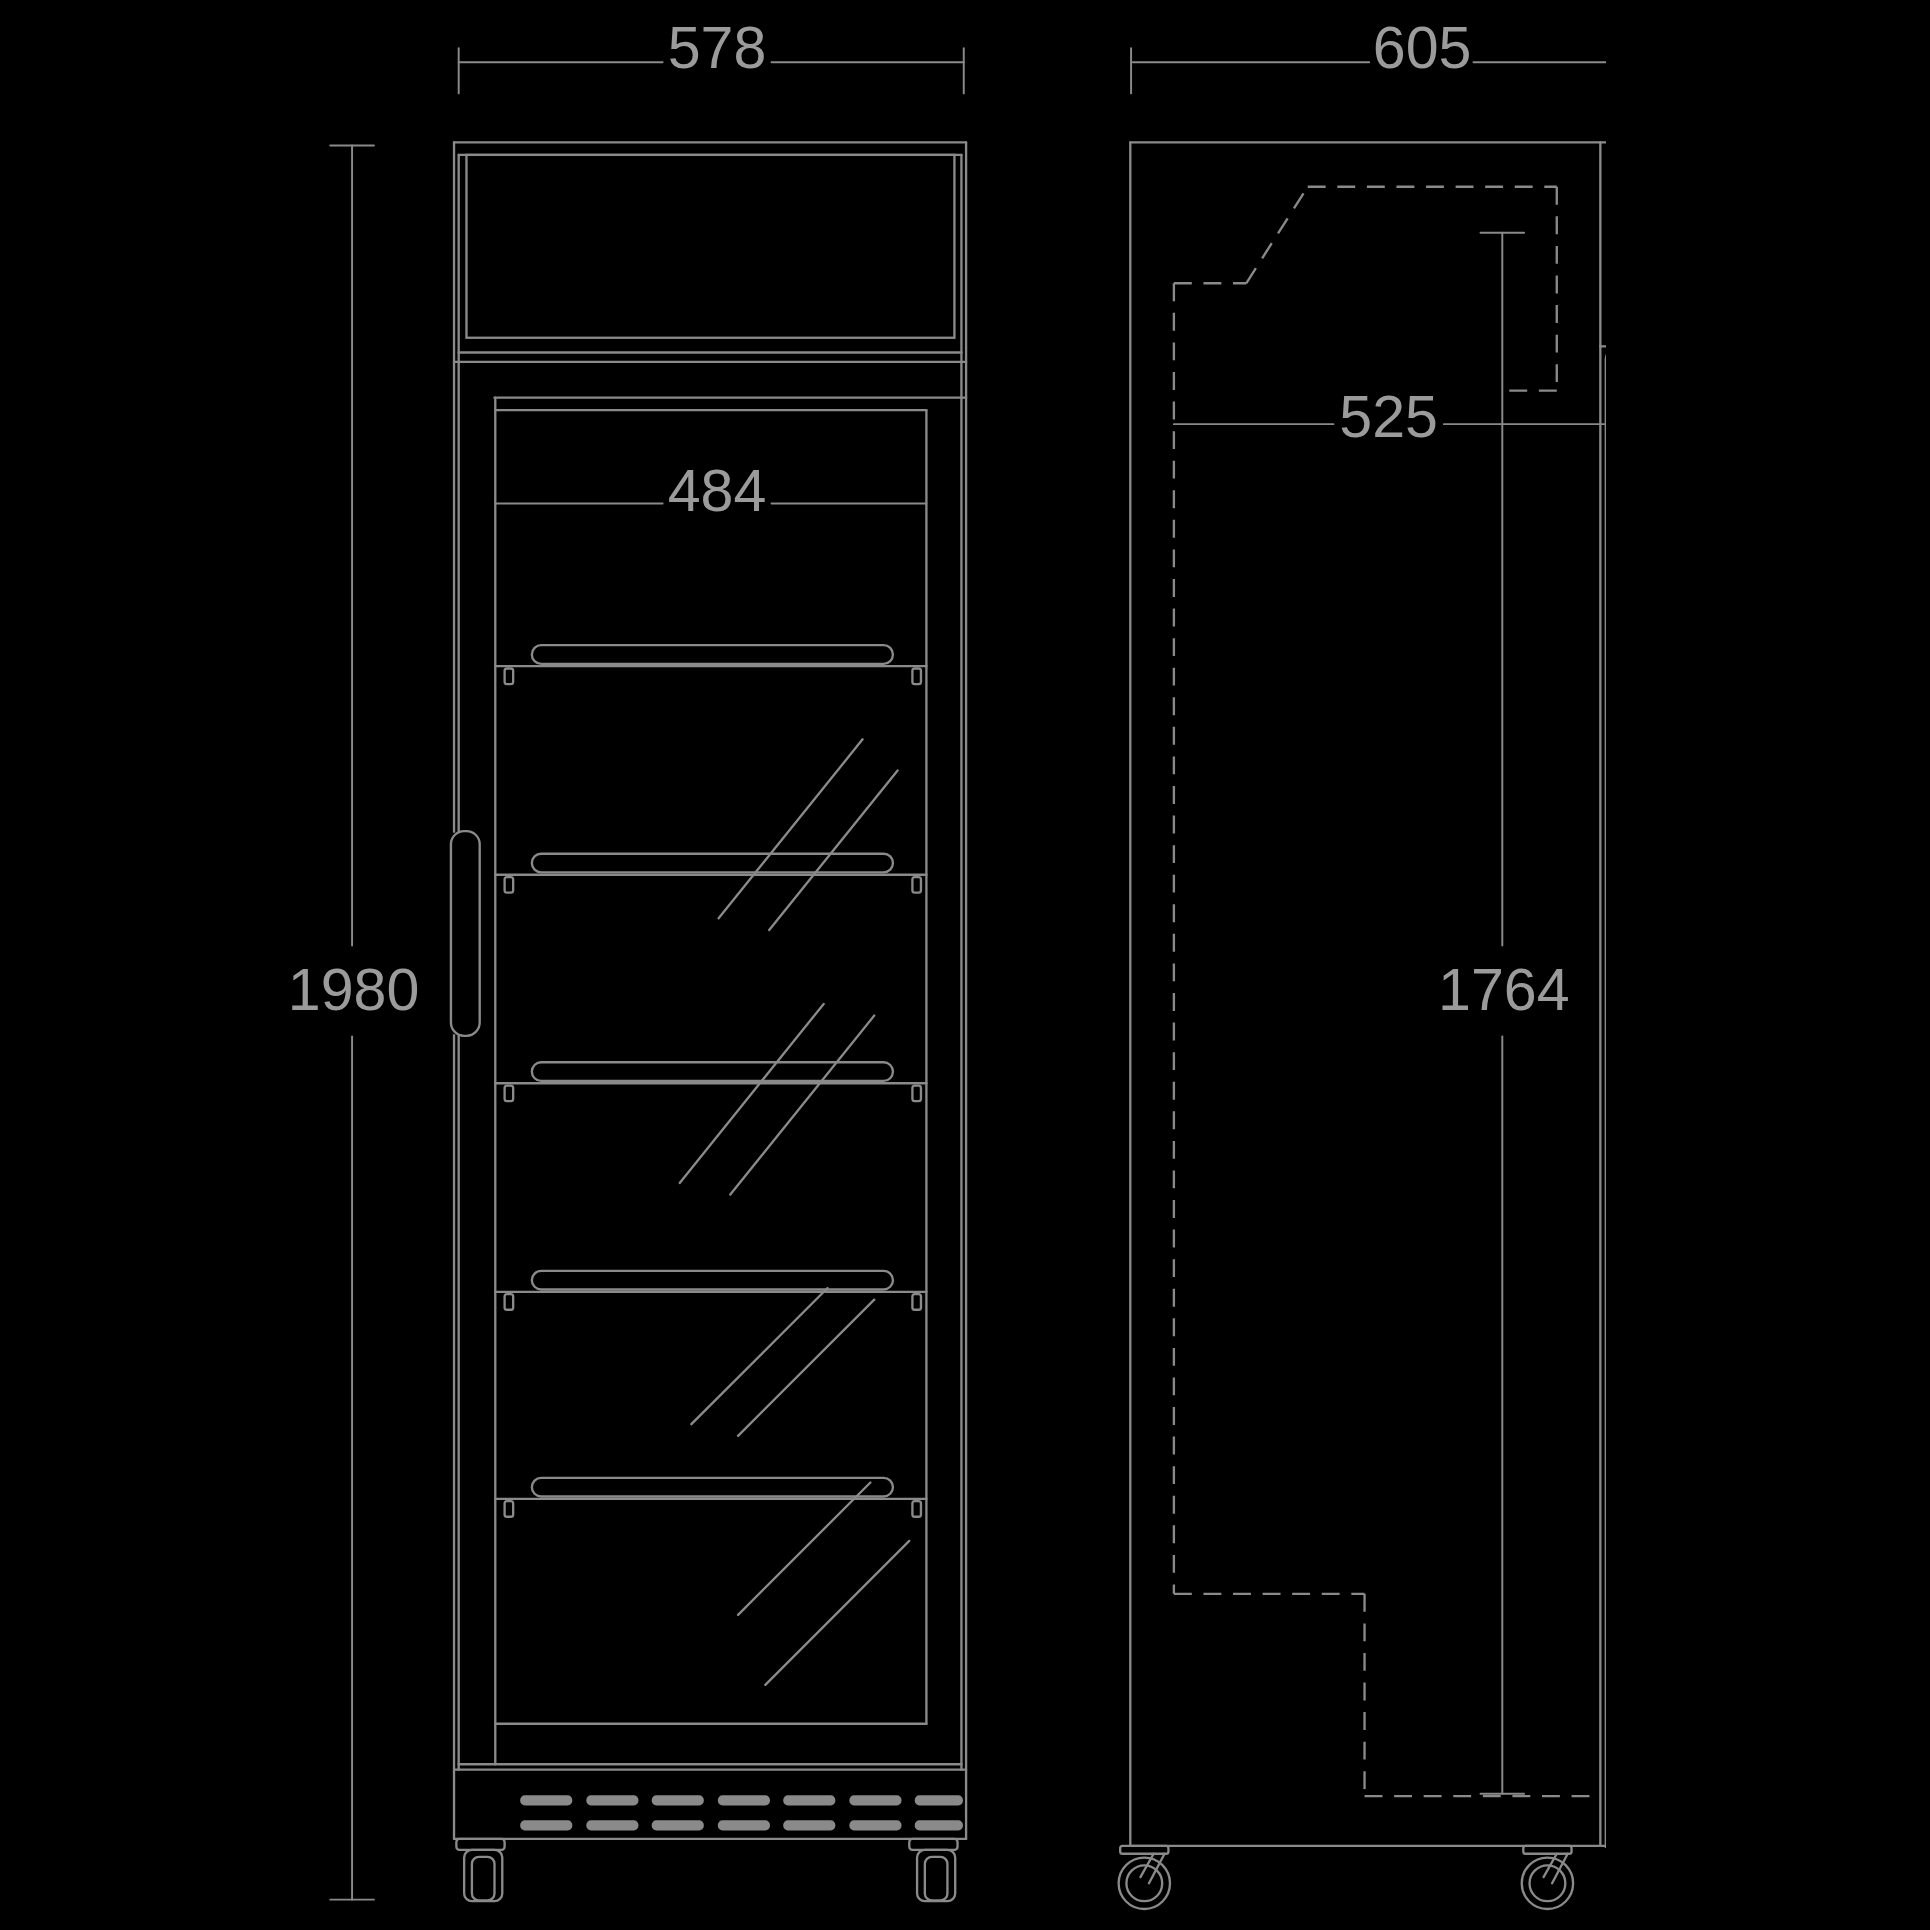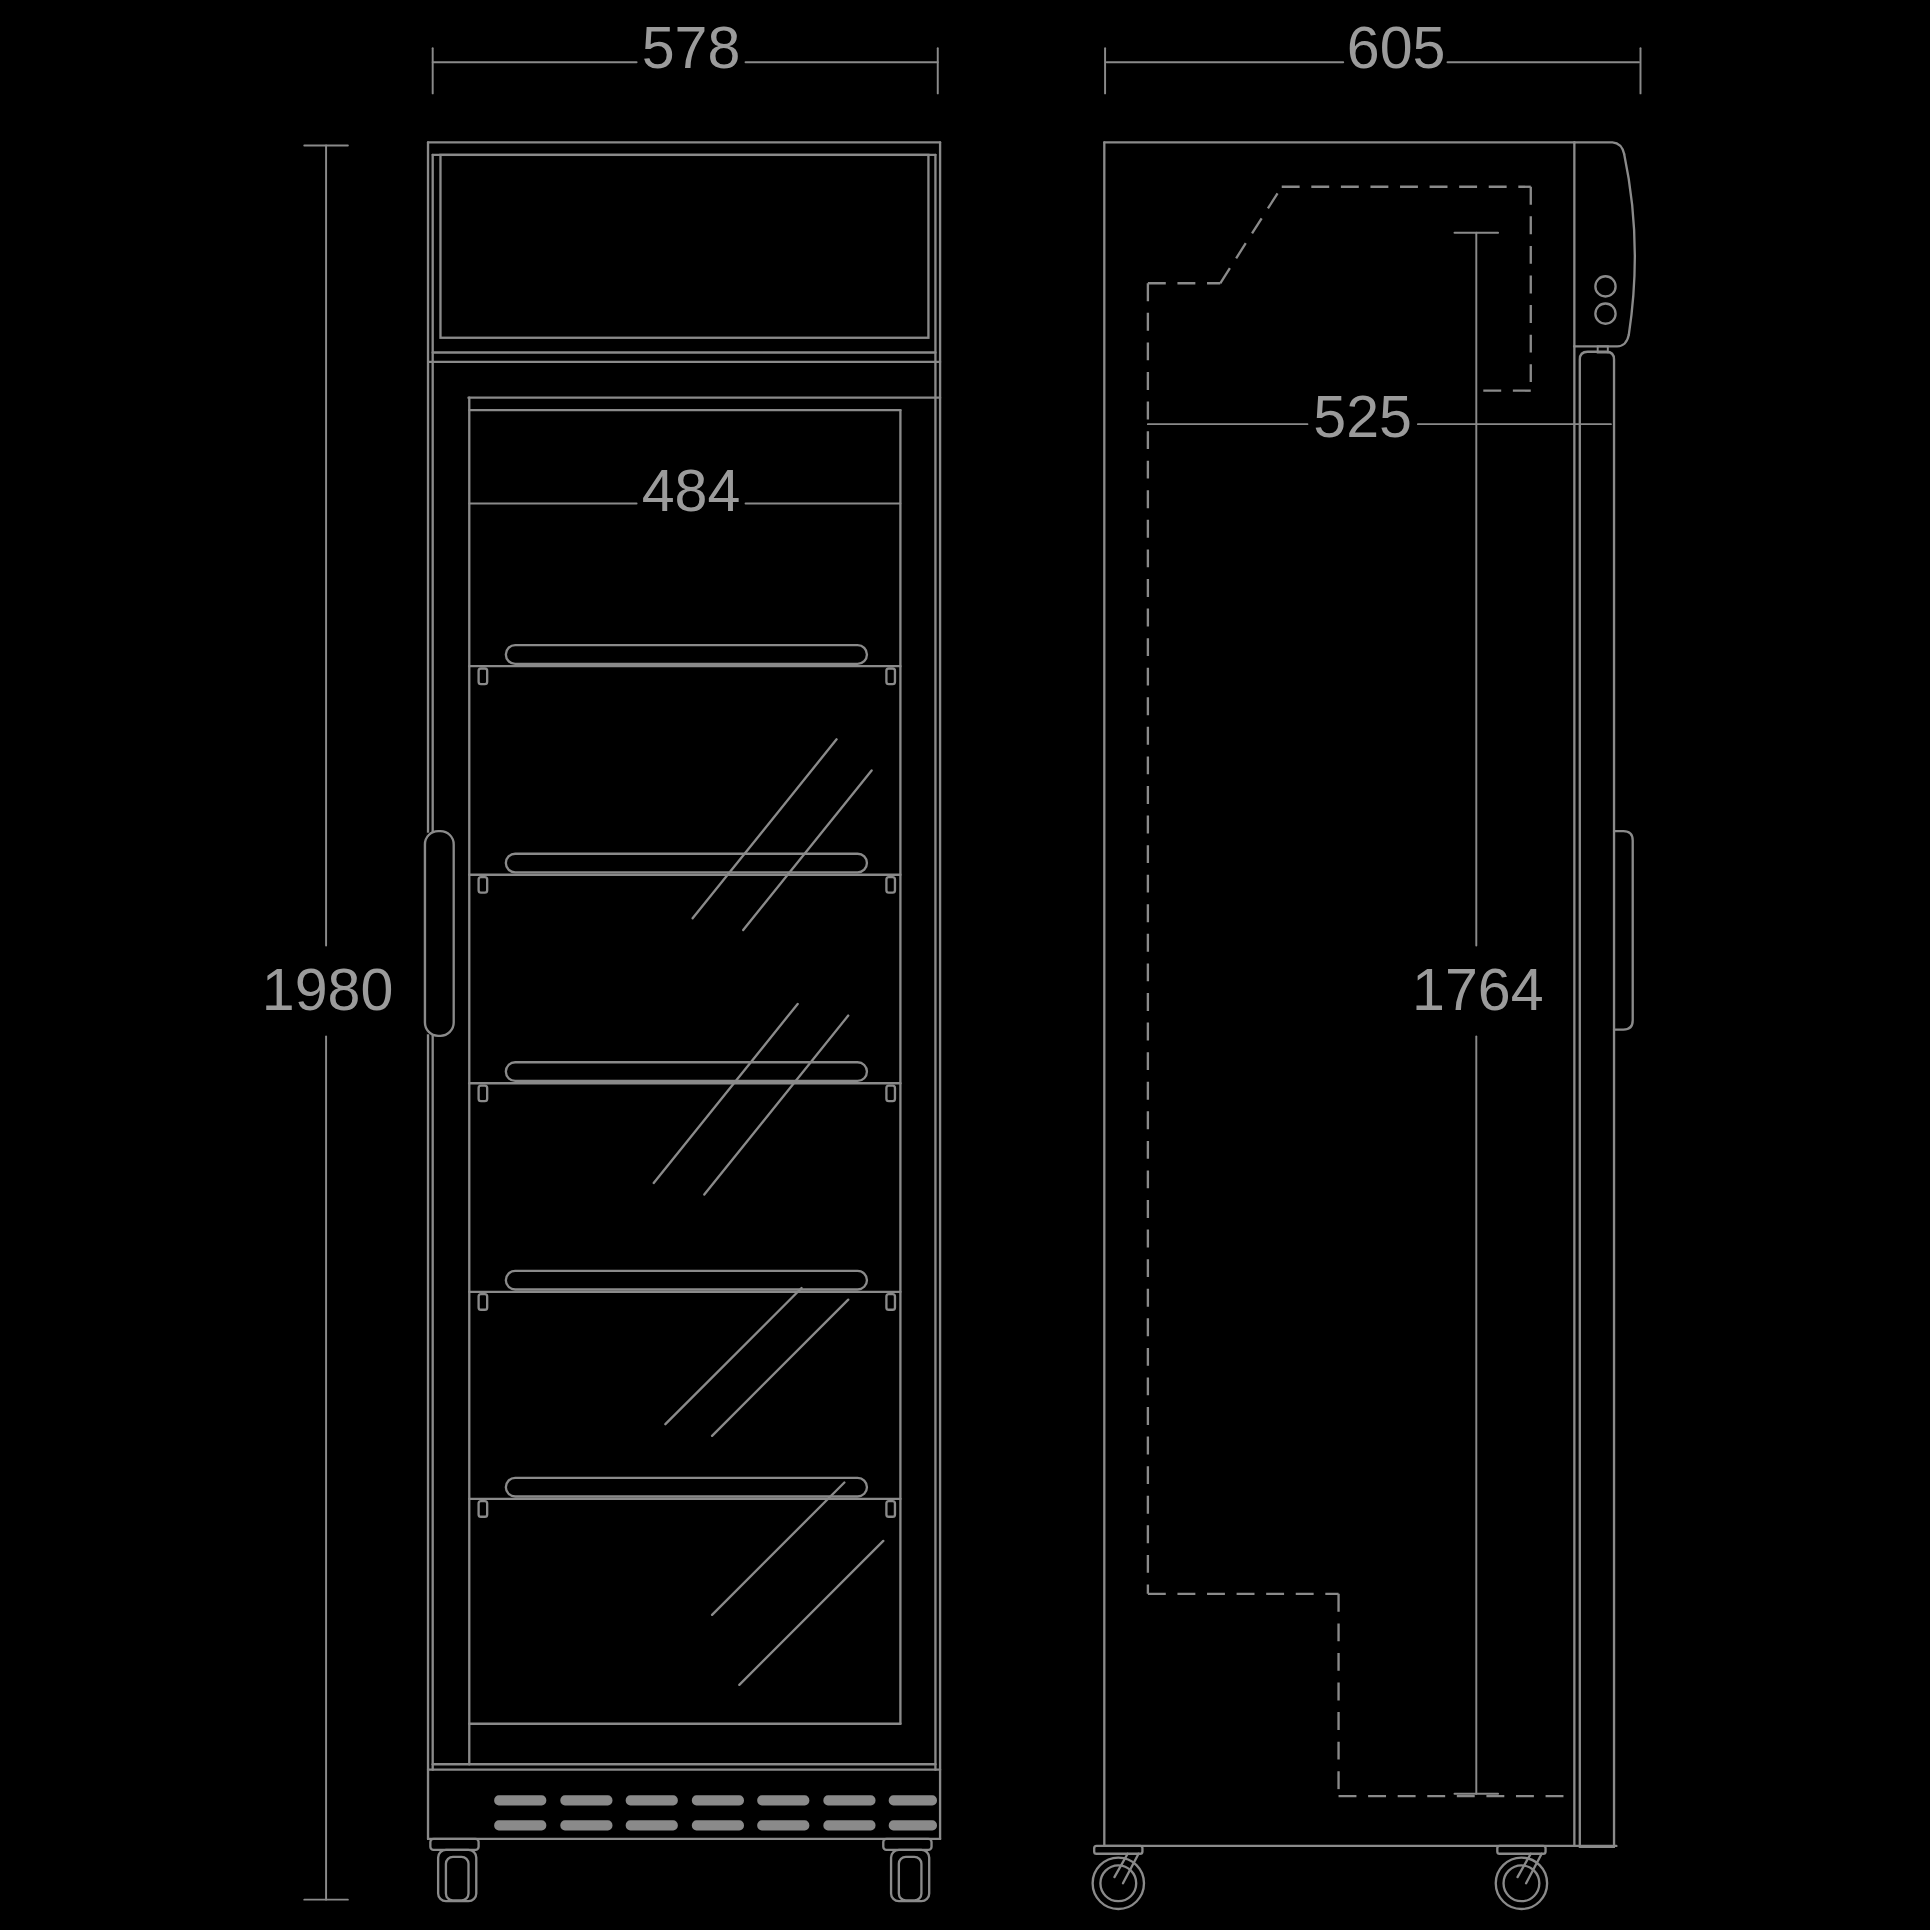--- a/index.html
+++ b/index.html
@@ -1,21 +1,21 @@
 <!DOCTYPE html>
 <html style="--bg: #000000; --line: #8a8a8a; --text: #9b9b9b;font-size:12.5px"><head>
 <meta charset="utf-8">
 <style>
   :root{
     --bg:#000000;
     --line:#8a8a8a;
     --text:#9b9b9b;
   }
   html,body{margin:0;padding:0;background:var(--bg);}
-  .stage{width:1930px;height:1930px;background:var(--bg);position:relative;overflow:hidden;}
+  .stage{width:1580px;height:1930px;background:var(--bg);position:relative;overflow:hidden;padding-left:26px;}
   svg{display:block;}
   .ln{stroke:var(--line);stroke-width:3;fill:none;stroke-linecap:round;}
   .ln-thin{stroke:var(--line);stroke-width:2.5;fill:none;stroke-linecap:round;}
   .ln-dash{stroke:var(--line);stroke-width:3;fill:none;stroke-dasharray:23 15;stroke-linecap:butt;}
   .slat{fill:var(--line);stroke:none;}
   .masked{fill:var(--bg);}
   .dim-text{
     font-family:"Liberation Sans","DejaVu Sans",sans-serif;
     font-size:76px;font-weight:400;fill:var(--text);
     text-anchor:middle;

